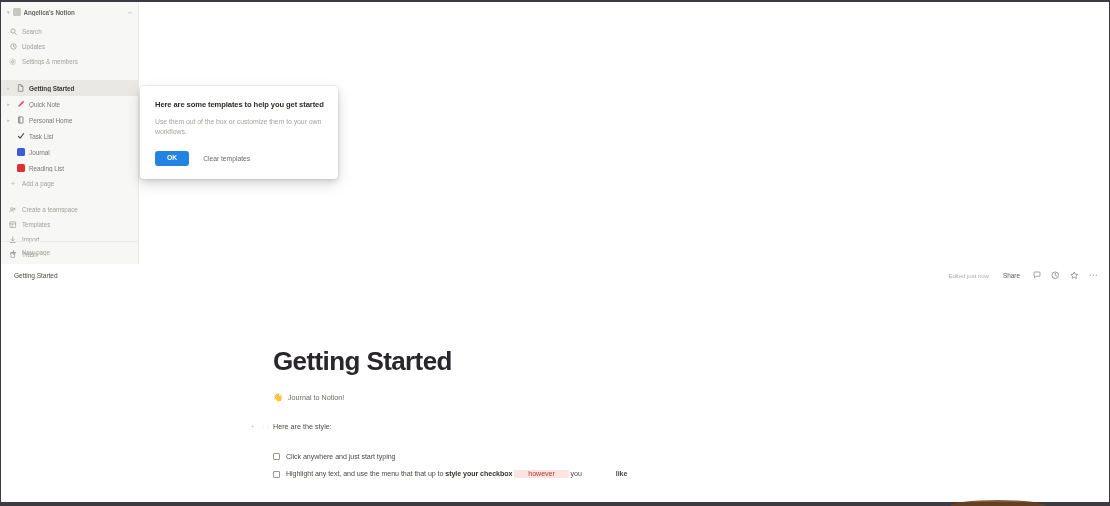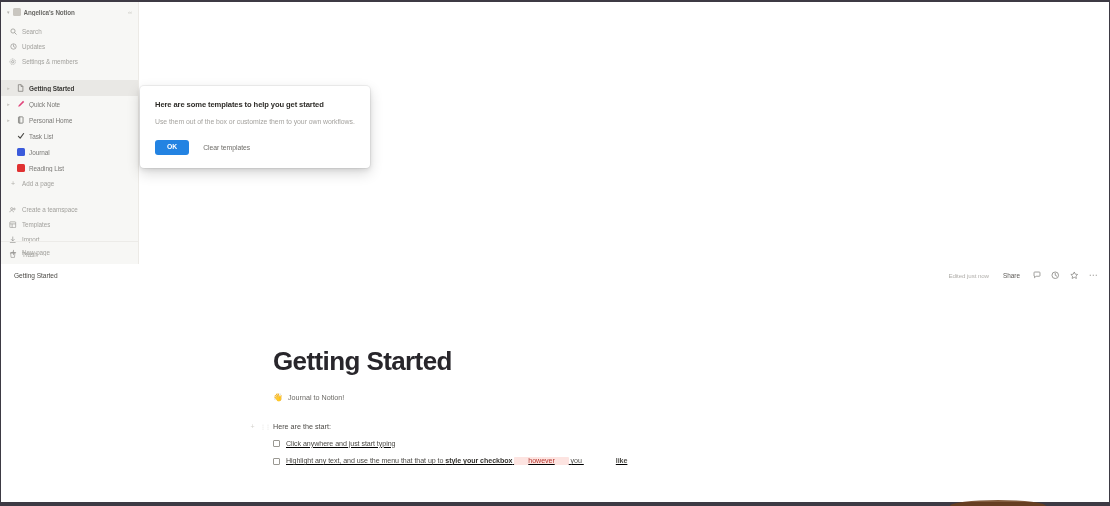--- a/index.html
+++ b/index.html
@@ -182,21 +182,21 @@
     margin-left: -24px;
     font-size: 7.2px; color: #4c4a46;
   }
   .handle-grip {
     font-size: 6px; color: #d4d2cd; letter-spacing: -1px;
     width: 7px; text-align: center;
   }
   .handle-plus { font-size: 7px; color: #d4d2cd; width: 7px; text-align:center; }
   .basics-text { margin-left: 2px; }
 
-  .todo-list { margin-top: 9px; text-decoration: underline; }
+  .todo-list { margin-top: 22px; }
   .todo-row {
     display: flex; align-items: flex-start; gap: 6px;
     margin-bottom: 9px;
     font-size: 7.1px; color: #4c4a46; line-height: 1.25;
   }
   .checkbox {
     width: 7px; height: 7px; flex: 0 0 7px;
     border: 1px solid #9a9892; border-radius: 1px;
     margin-top: 0.5px;
     cursor: pointer;
@@ -206,21 +206,21 @@
   .bold { font-weight: bold; color: #35332f; }
   .hl {
     background: #fde4e1; color: #b4332b; padding: 0 14px; border-radius: 1px;
   }
   .bold-plain { font-weight: bold; padding-left: 32px; }
 
   
   .modal {
     position: absolute;
     left: 139px; top: 84px;
-    width: 230px;
+    width: 198px;
     background: #ffffff;
     border-radius: 4px;
     box-shadow: 0 0 0 1px rgba(15,15,15,0.05), 0 5px 14px rgba(15,15,15,0.16), 0 2px 5px rgba(15,15,15,0.09);
     padding: 13px 14px 13px 15px;
     z-index: 40;
   }
   .modal-title {
     font-size: 7.6px; font-weight: bold; color: #2e2c28;
     line-height: 1.45; letter-spacing: -0.1px;
   }
@@ -459,21 +459,21 @@
         <div class="doc-title">Getting Started</div>
 
         <div class="welcome-line">
           <span class="welcome-emoji">👋</span>
           <span>Journal to Notion!</span>
         </div>
 
         <div class="basics-row">
           <span class="handle-plus">+</span>
           <span class="handle-grip">⋮⋮</span>
-          <span class="basics-text">Here are the start:</span>
+          <span class="basics-text">Here are the style:</span>
         </div>
 
         <div class="todo-list">
 
           <div class="todo-row">
             <span class="checkbox"></span>
             <span class="todo-text">Click anywhere and just start typing</span>
           </div>
 
 

